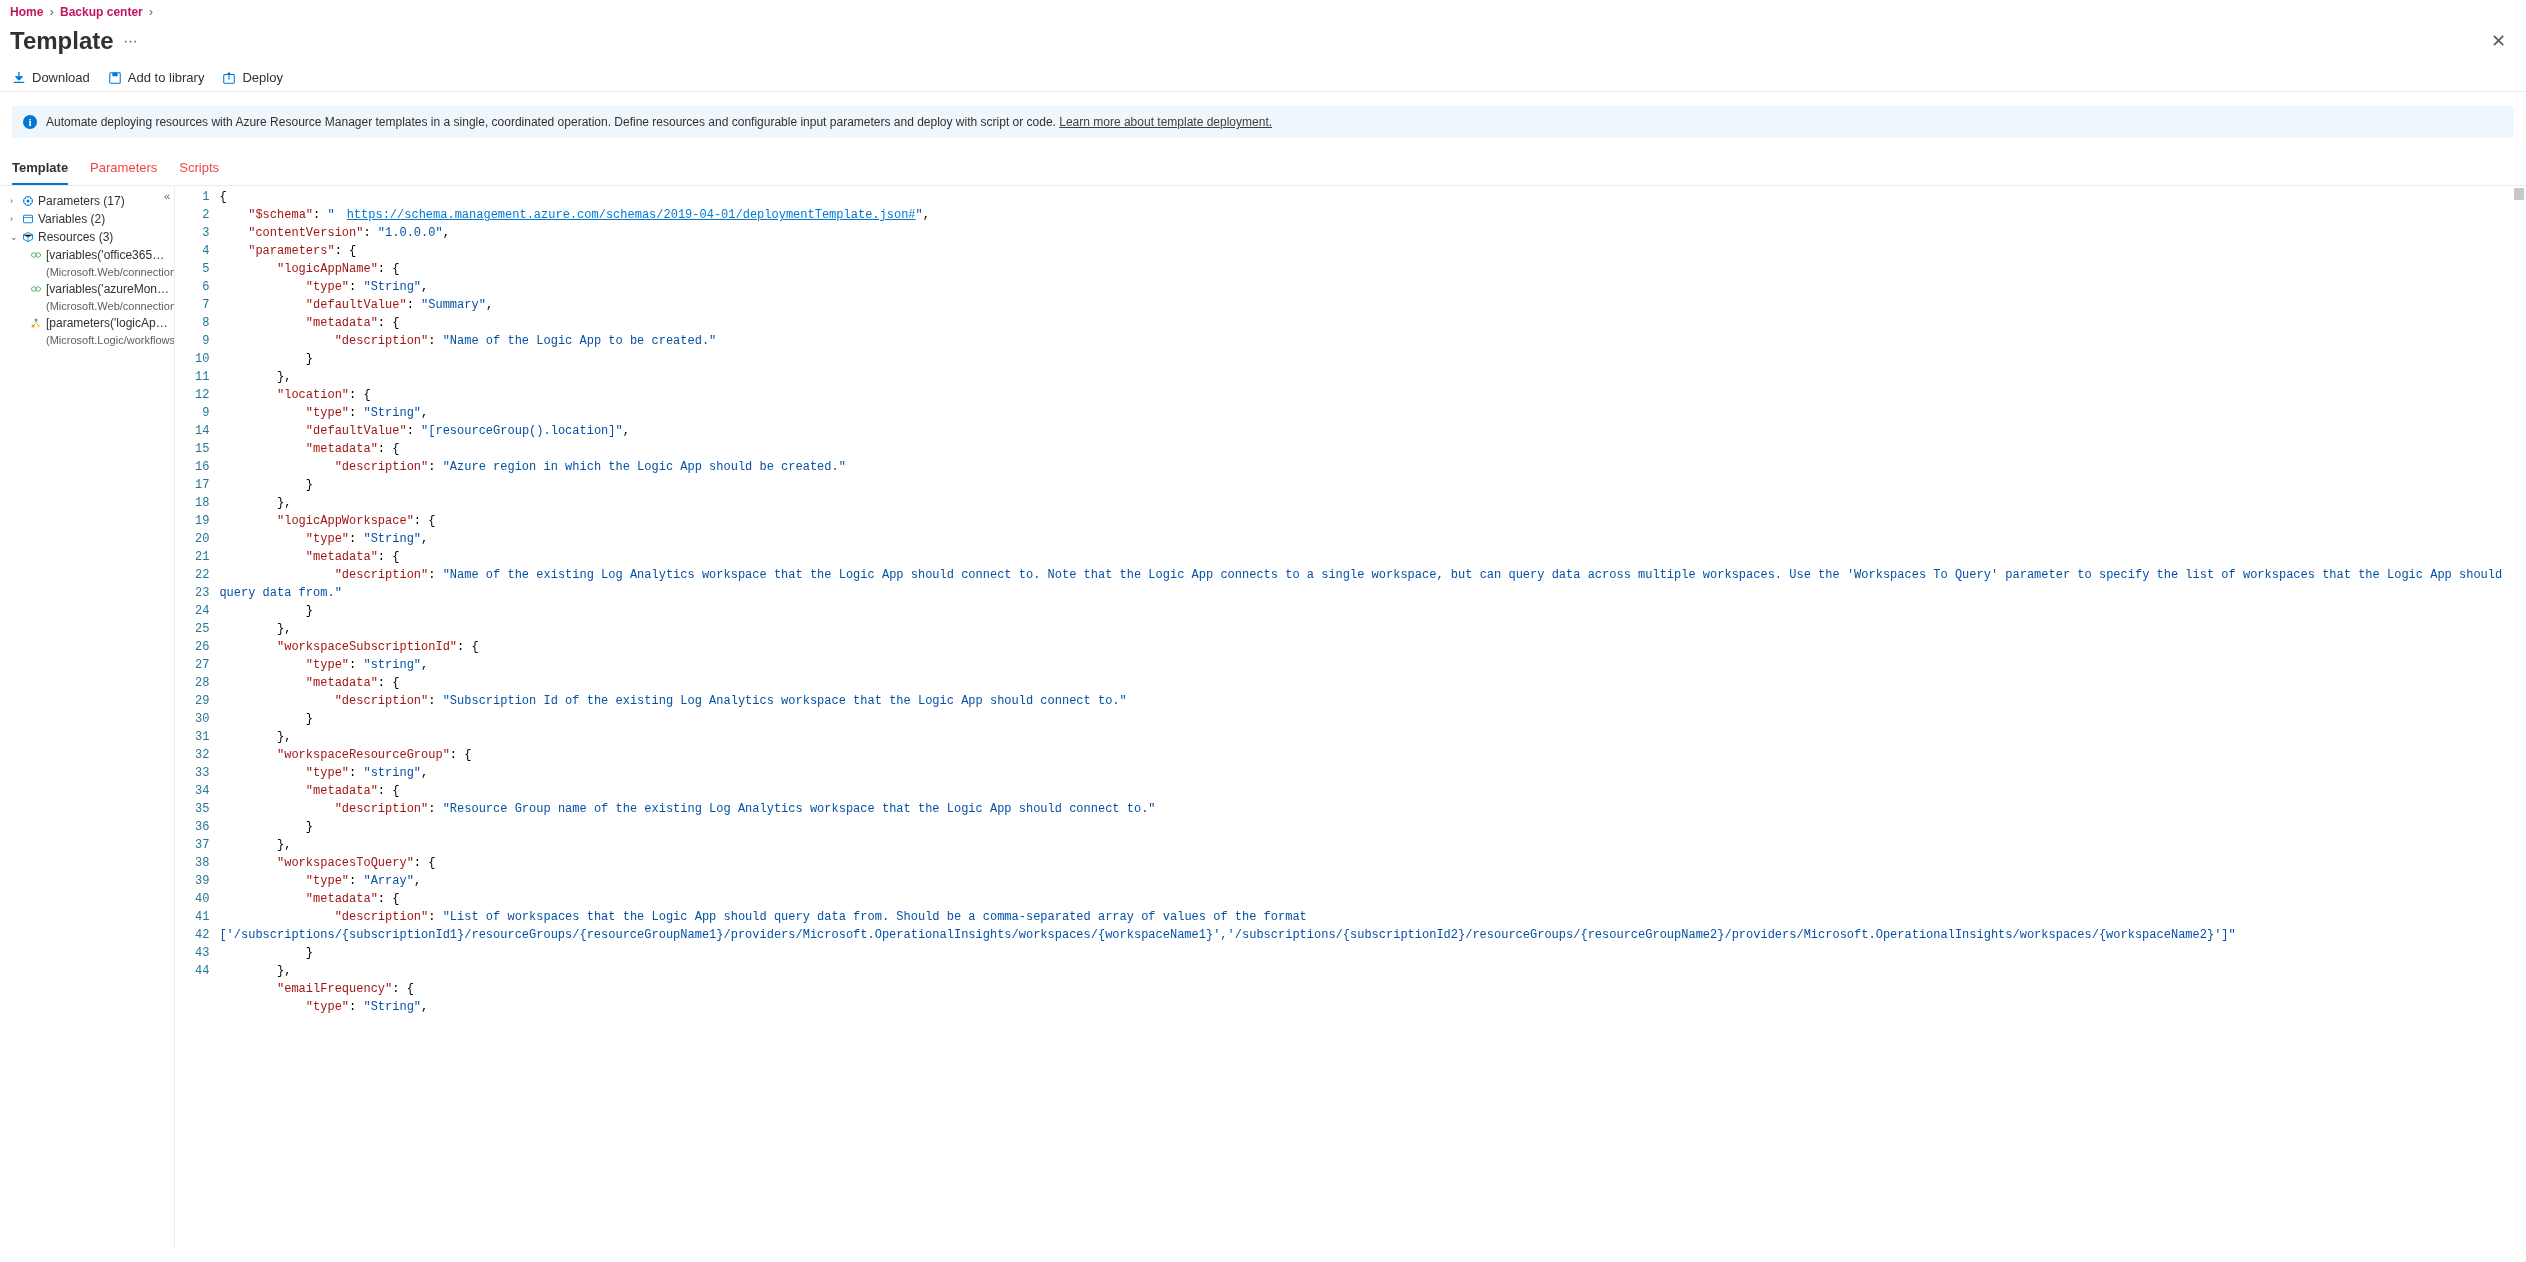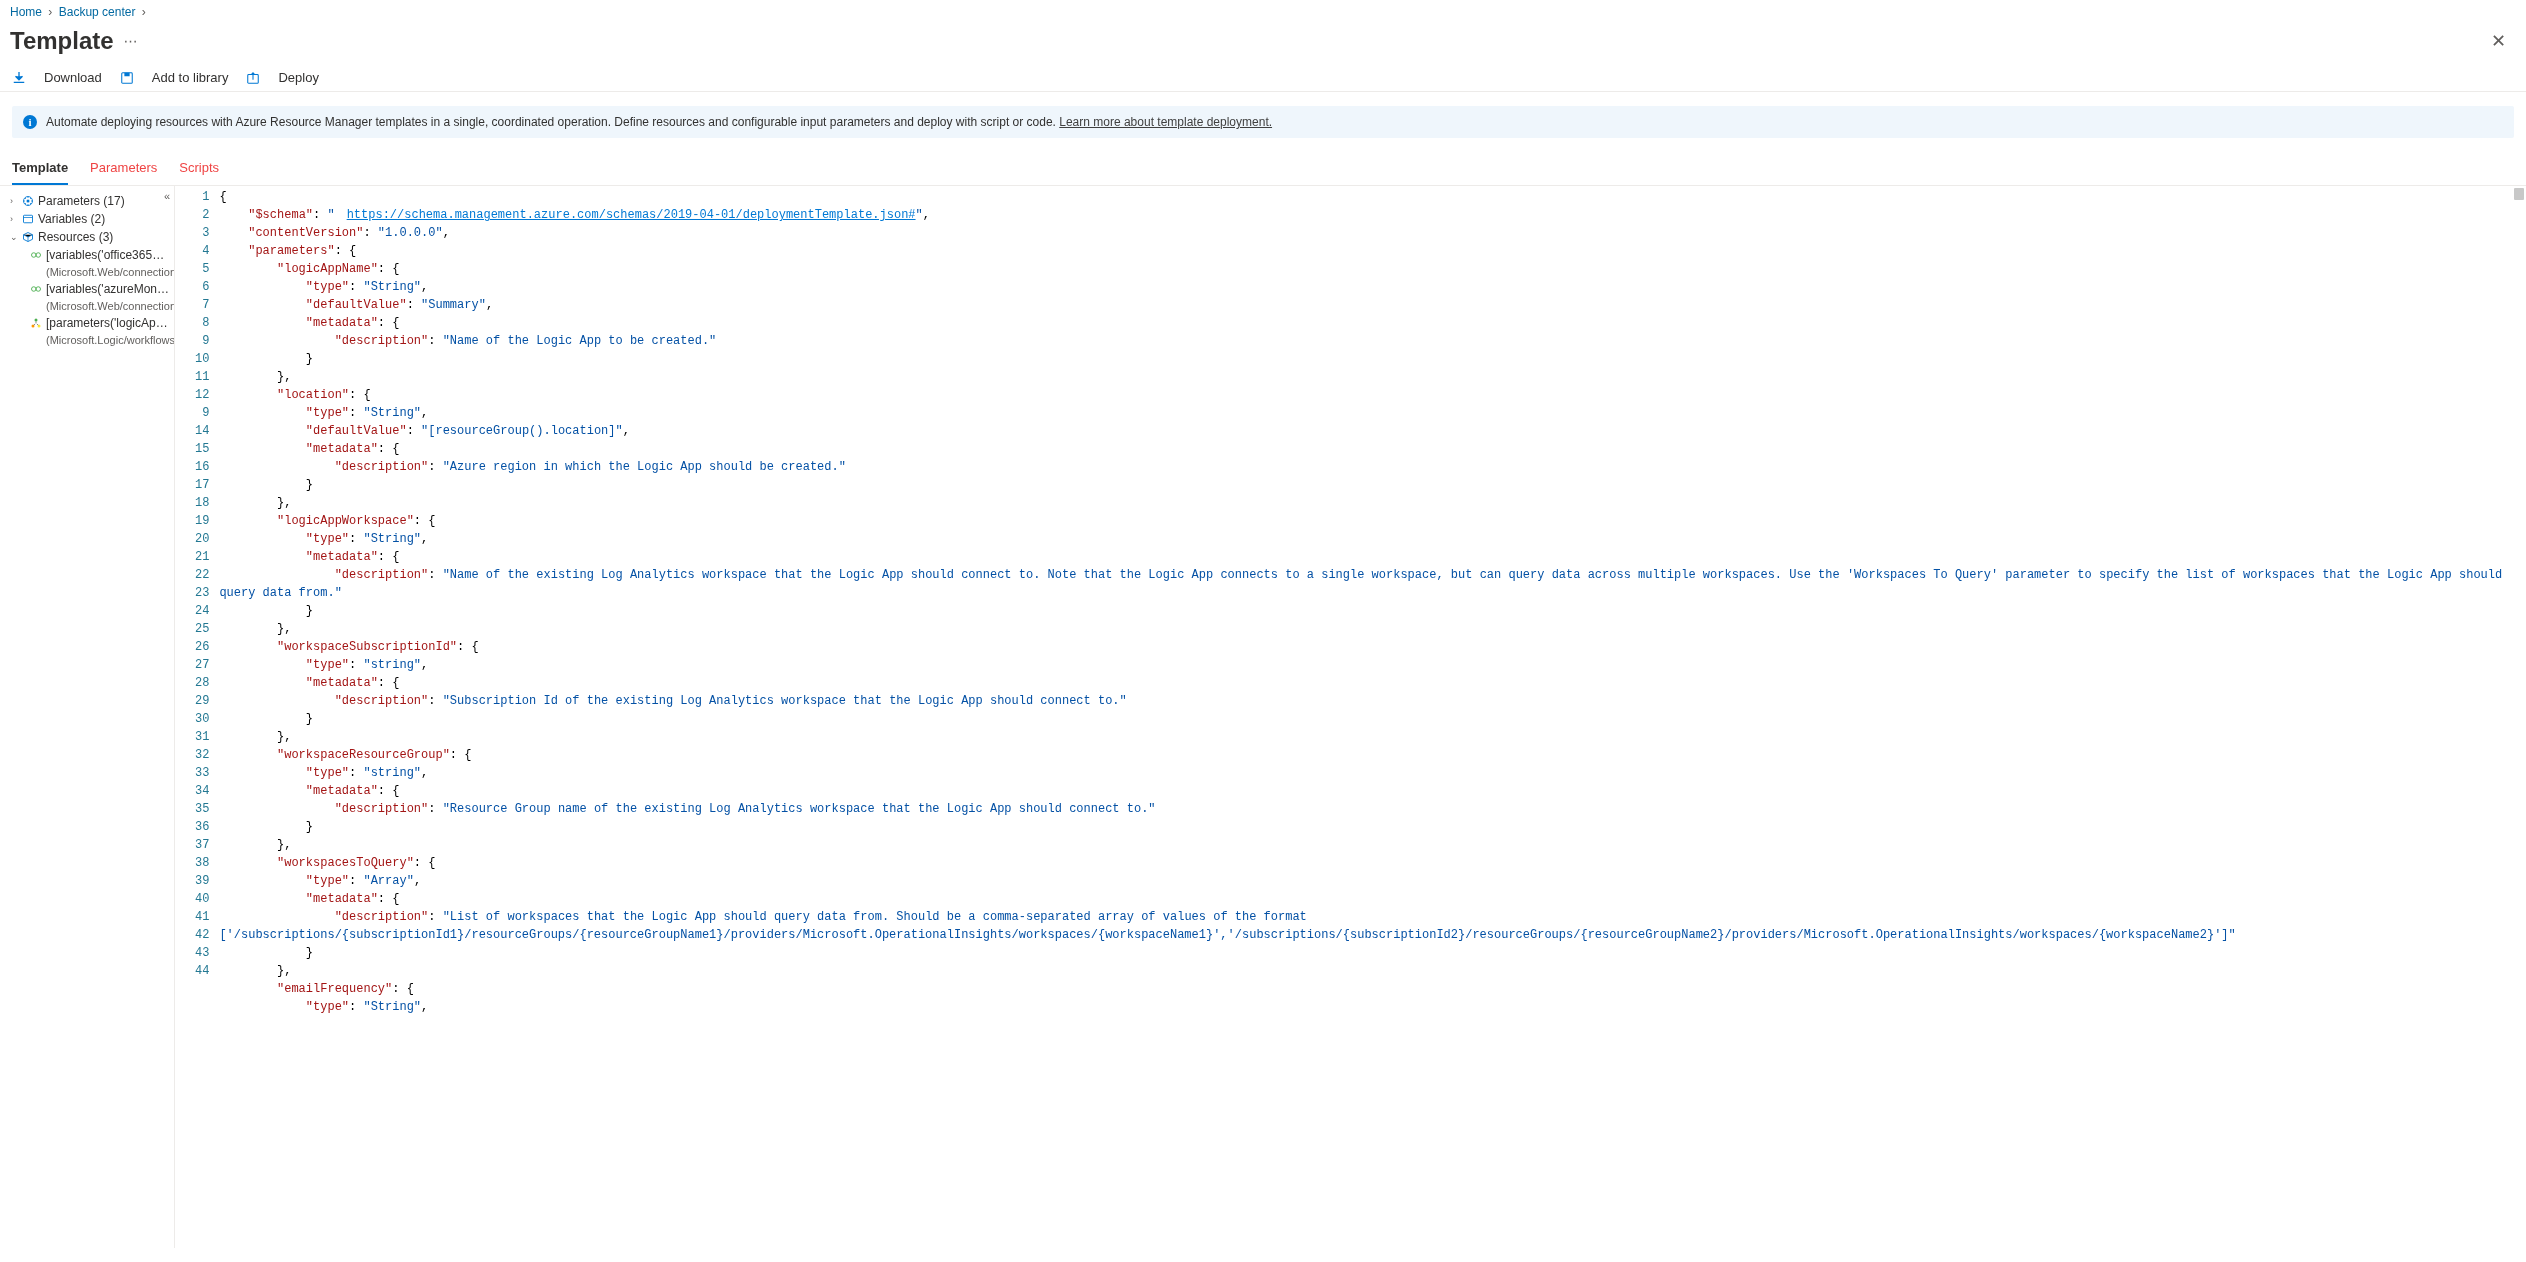--- a/index.html
+++ b/index.html
@@ -1,29 +1,29 @@
 <!DOCTYPE html>
 <html><head>
   <meta charset="utf-8">
   <style>
     * { margin: 0; padding: 0; box-sizing: border-box; }
     body { font-family: 'Segoe UI', Tahoma, sans-serif; font-size: 13px; color: #323130; background: #fff; }
     
     .breadcrumb { padding: 5px 10px; font-size: 12px; }
-    .breadcrumb a { color: #0369a1; text-decoration: none; }
+    .breadcrumb a { color: #be185d; text-decoration: none; font-weight: bold; }
     .breadcrumb .sep { color: #605e5c; margin: 0 3px; }
     
     .title-row { display: flex; align-items: center; justify-content: space-between; padding: 2px 12px 8px 10px; }
     .title-left { display: flex; align-items: center; gap: 10px; }
     .page-title { font-size: 24px; font-weight: 600; }
     .ellipsis { color: #605e5c; font-size: 14px; }
     .close-btn { font-size: 18px; color: #605e5c; cursor: pointer; padding: 4px 8px; }
     
     .toolbar { display: flex; gap: 18px; padding: 6px 12px; border-bottom: 1px solid #edebe9; }
-    .toolbar-item { display: flex; align-items: center; gap: 18px; font-size: 13px; cursor: pointer; color: #323130; }
+    .toolbar-item { display: flex; align-items: center; gap: 6px; font-size: 13px; cursor: pointer; color: #323130; }
     .toolbar-item svg { width: 14px; height: 14px; }
     
     .info-banner { display: flex; align-items: center; gap: 8px; background: #eff6fc; margin: 14px 12px; padding: 8px 10px; font-size: 12px; border-radius: 2px; }
     .info-banner svg { flex-shrink: 0; }
     .info-banner a { color: #404040; }
     
     .tabs { display: flex; gap: 22px; padding: 0 12px; border-bottom: 1px solid #edebe9; }
     .tab { padding: 8px 0; font-size: 13px; cursor: pointer; color: #ef4444; border-bottom: 2px solid transparent; }
     .tab.active { color: #323130; border-bottom-color: #0078d4; font-weight: 600; }
     

